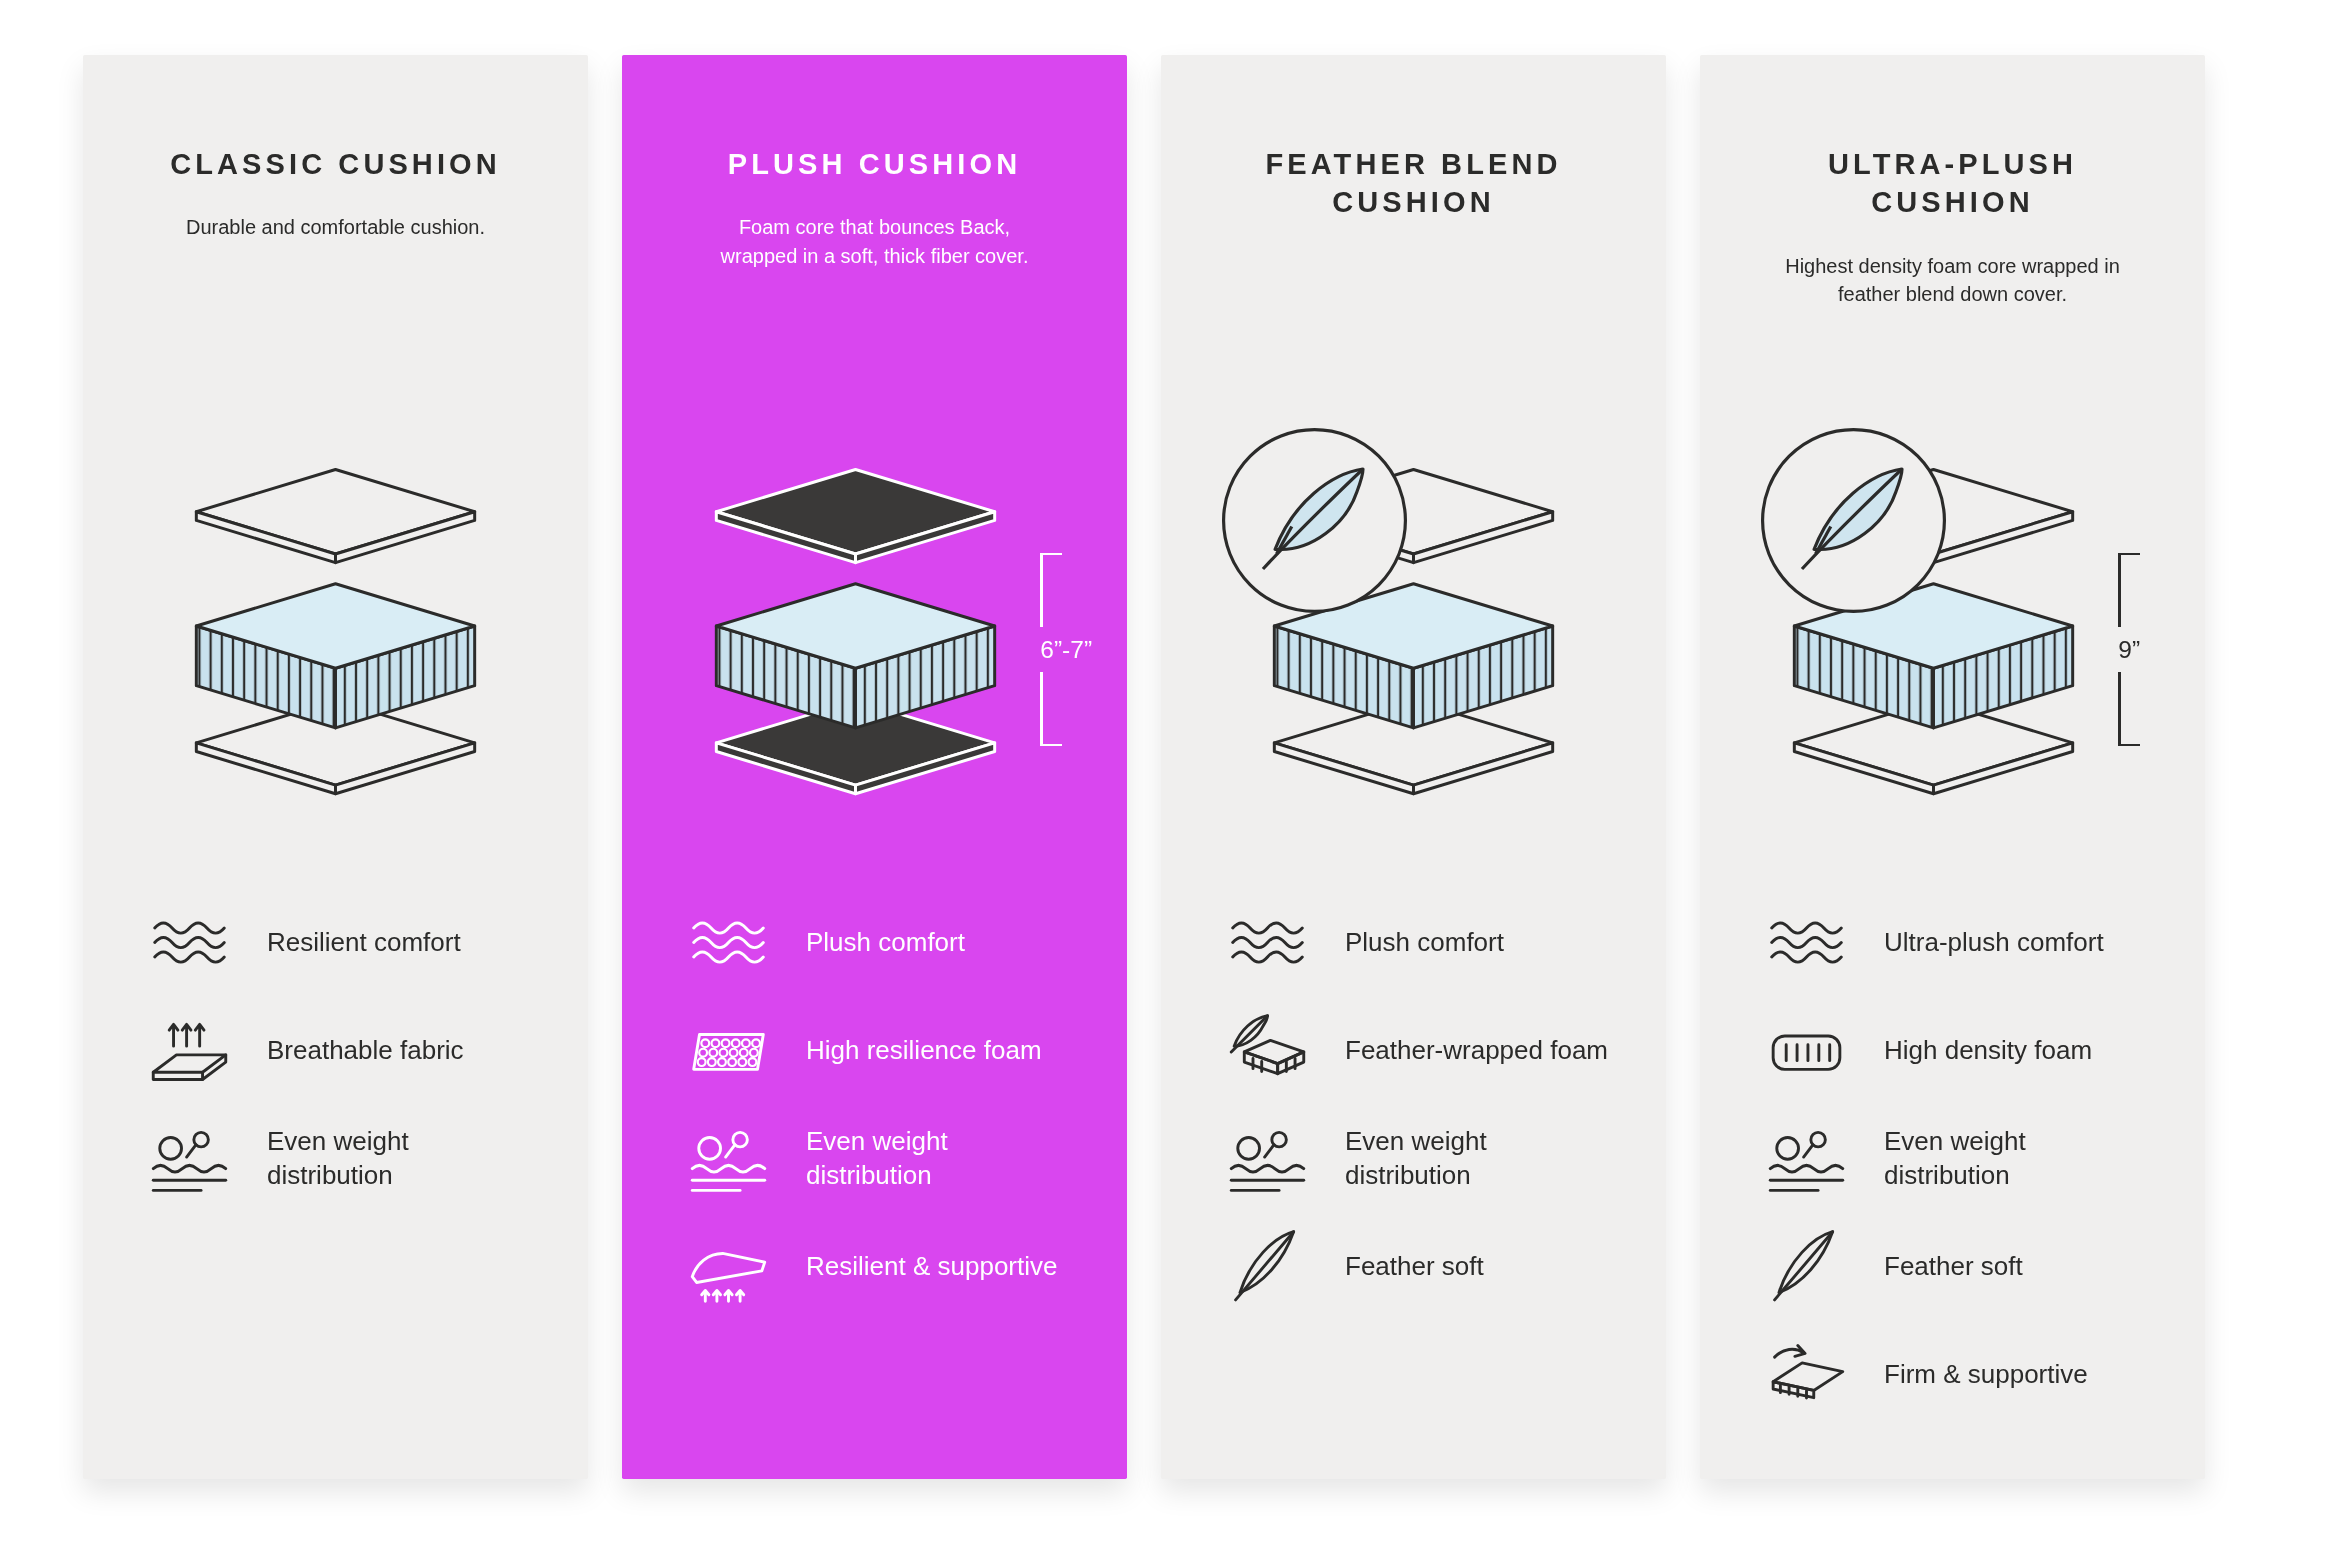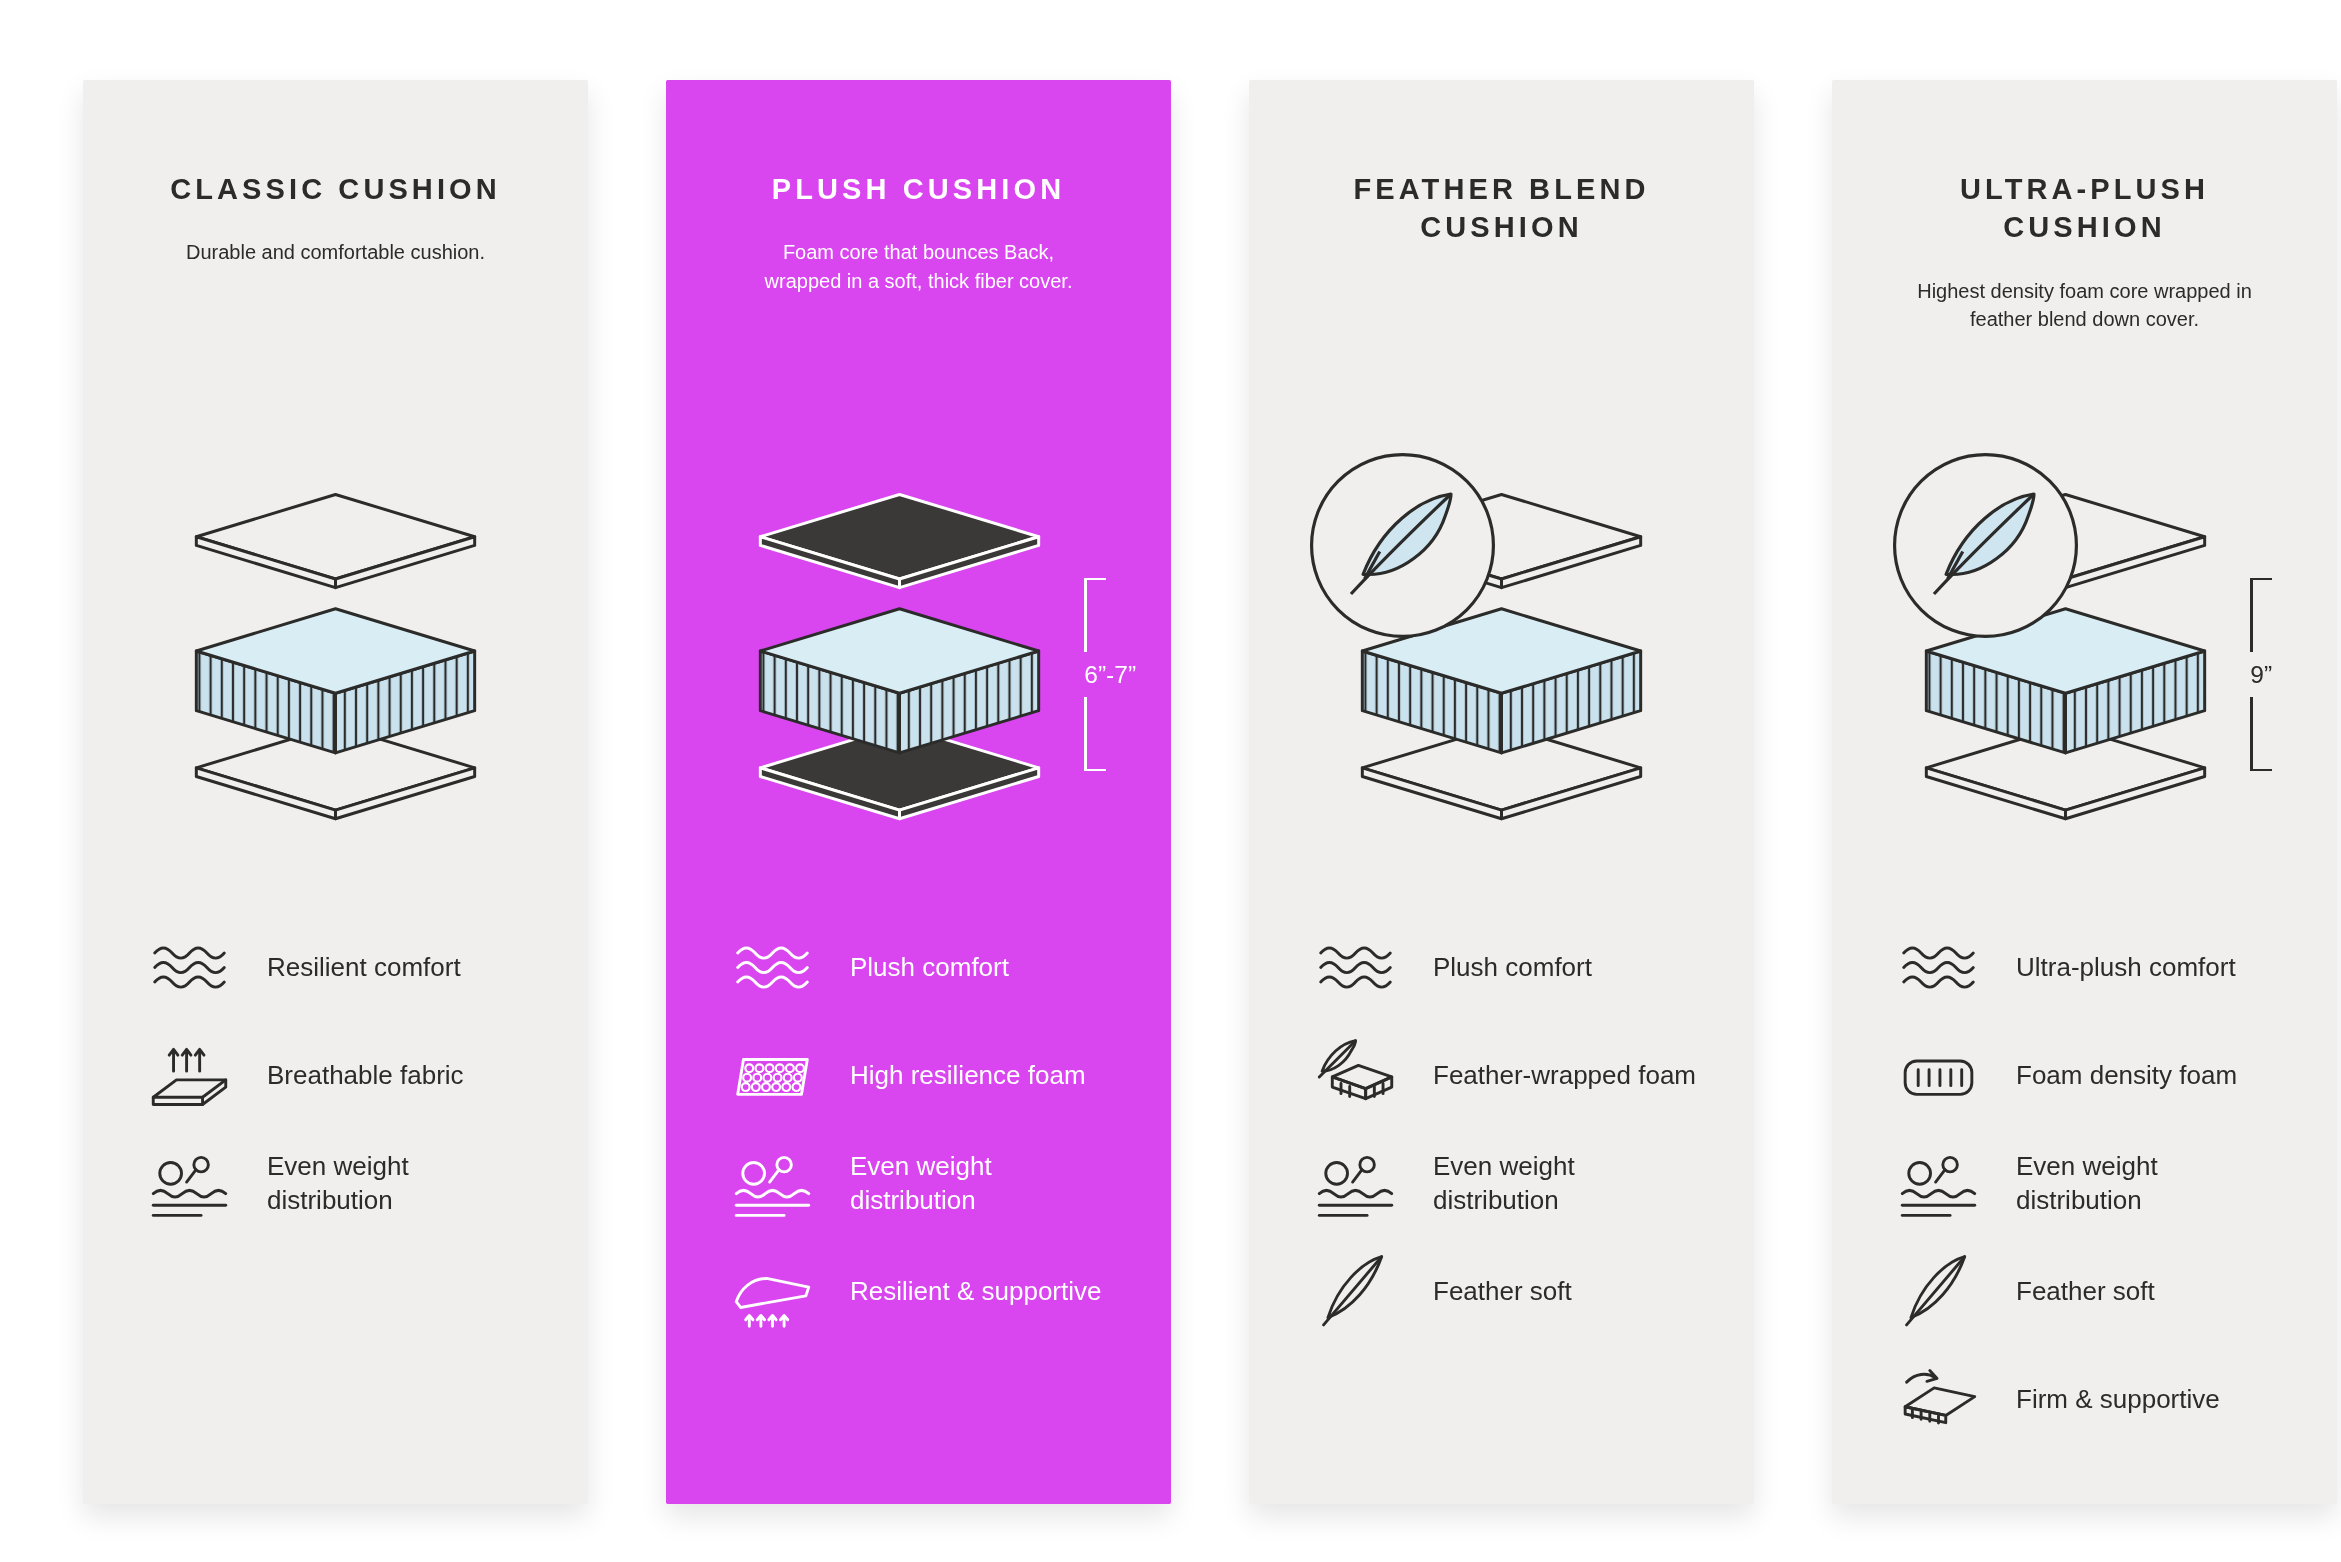--- a/index.html
+++ b/index.html
@@ -5,22 +5,22 @@
   * { margin:0; padding:0; box-sizing:border-box; }
   html,body { width:2342px; height:1562px; }
   body {
     background:#ffffff;
     font-family:"Liberation Sans", sans-serif;
     color:#2b2b2a;
     overflow:hidden;
   }
   .cards {
     display:flex;
-    gap:78px;
-    padding:80px 0 0 83px;
+    gap:34px;
+    padding:55px 0 0 83px;
   }
   .card {
     position:relative;
     width:505px;
     height:1424px;
     background:#f0efee;
     --panel-fill:#f0efee;
     box-shadow:0 13px 28px rgba(0,0,0,0.10);
     border-radius:1.7px;
     padding:90px 41px 0;
@@ -395,21 +395,21 @@
       </li>
       <li class="feature">
         <span class="ficon">
           <svg viewBox="0 0 60 60">
               <g fill="none" stroke="currentColor" stroke-width="2" stroke-linecap="round">
             <rect x="7" y="20" width="46" height="23" rx="8"></rect>
             <path d="M16 26 L16 37 M23.5 26 L23.5 37 M31 26 L31 37 M38.5 26 L38.5 37 M46 26 L46 37"></path>
           </g>
             </svg>
         </span>
-        <span class="flabel">Foam density foam</span>
+        <span class="flabel">High density foam</span>
       </li>
       <li class="feature">
         <span class="ficon">
           <svg viewBox="0 0 60 60">
               <g fill="none" stroke="currentColor" stroke-width="2" stroke-linecap="round">
             <circle cx="17" cy="23" r="7.5"></circle>
             <circle cx="38" cy="17" r="5"></circle>
             <path d="M34.5 20.5 L28 29"></path>
             <path d="M5 37 Q10 32.5 15 37 T25 37 T35 37 T45 37 T55 37"></path>
             <path d="M5 45 L55 45"></path>

